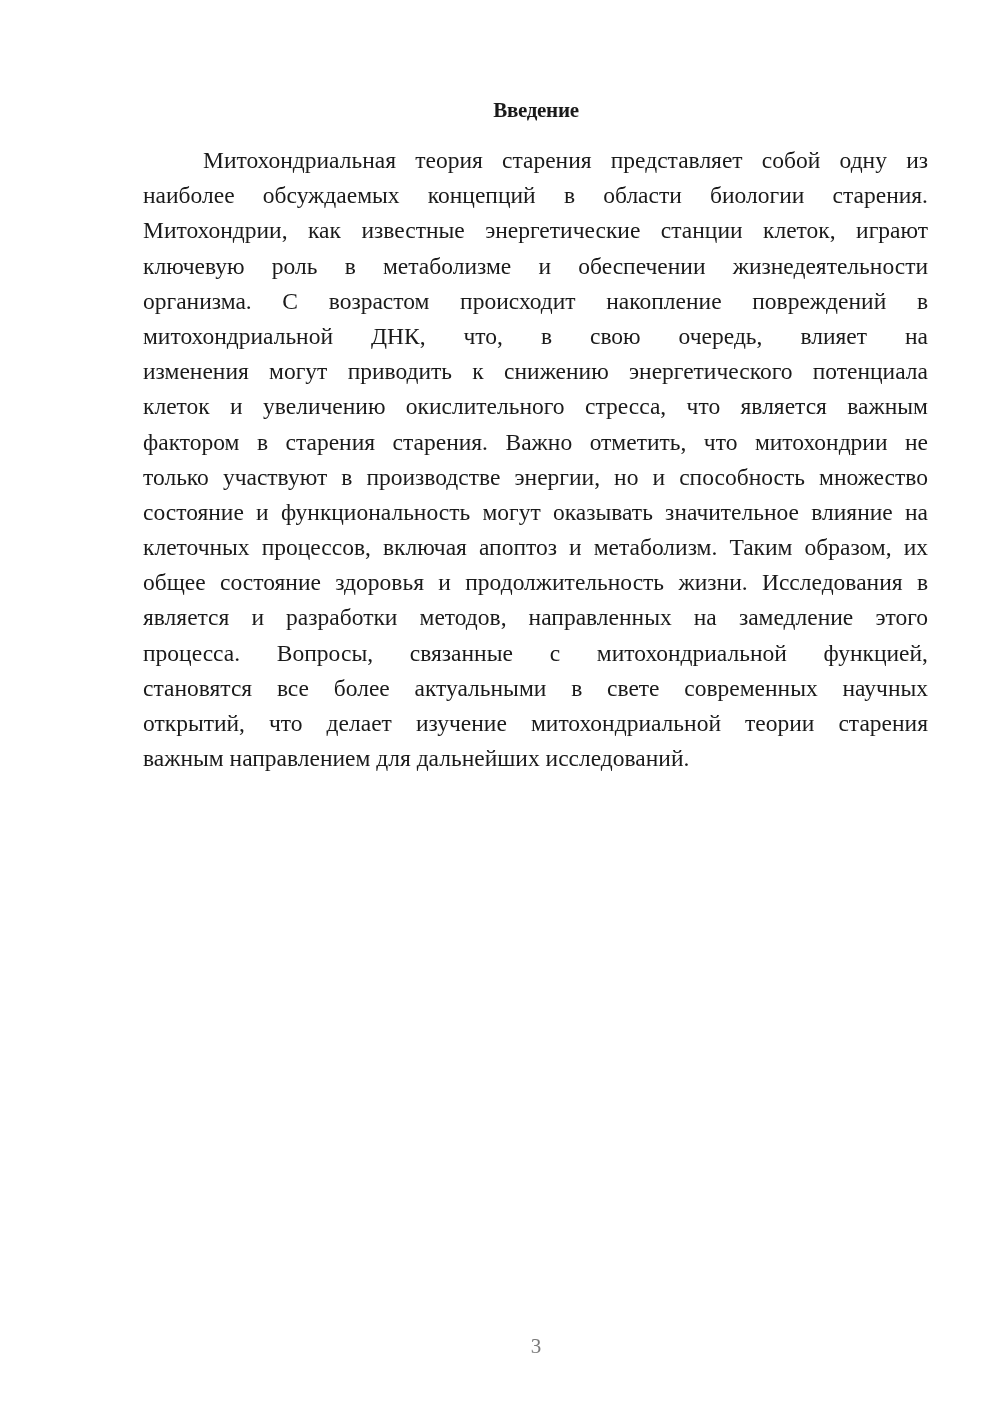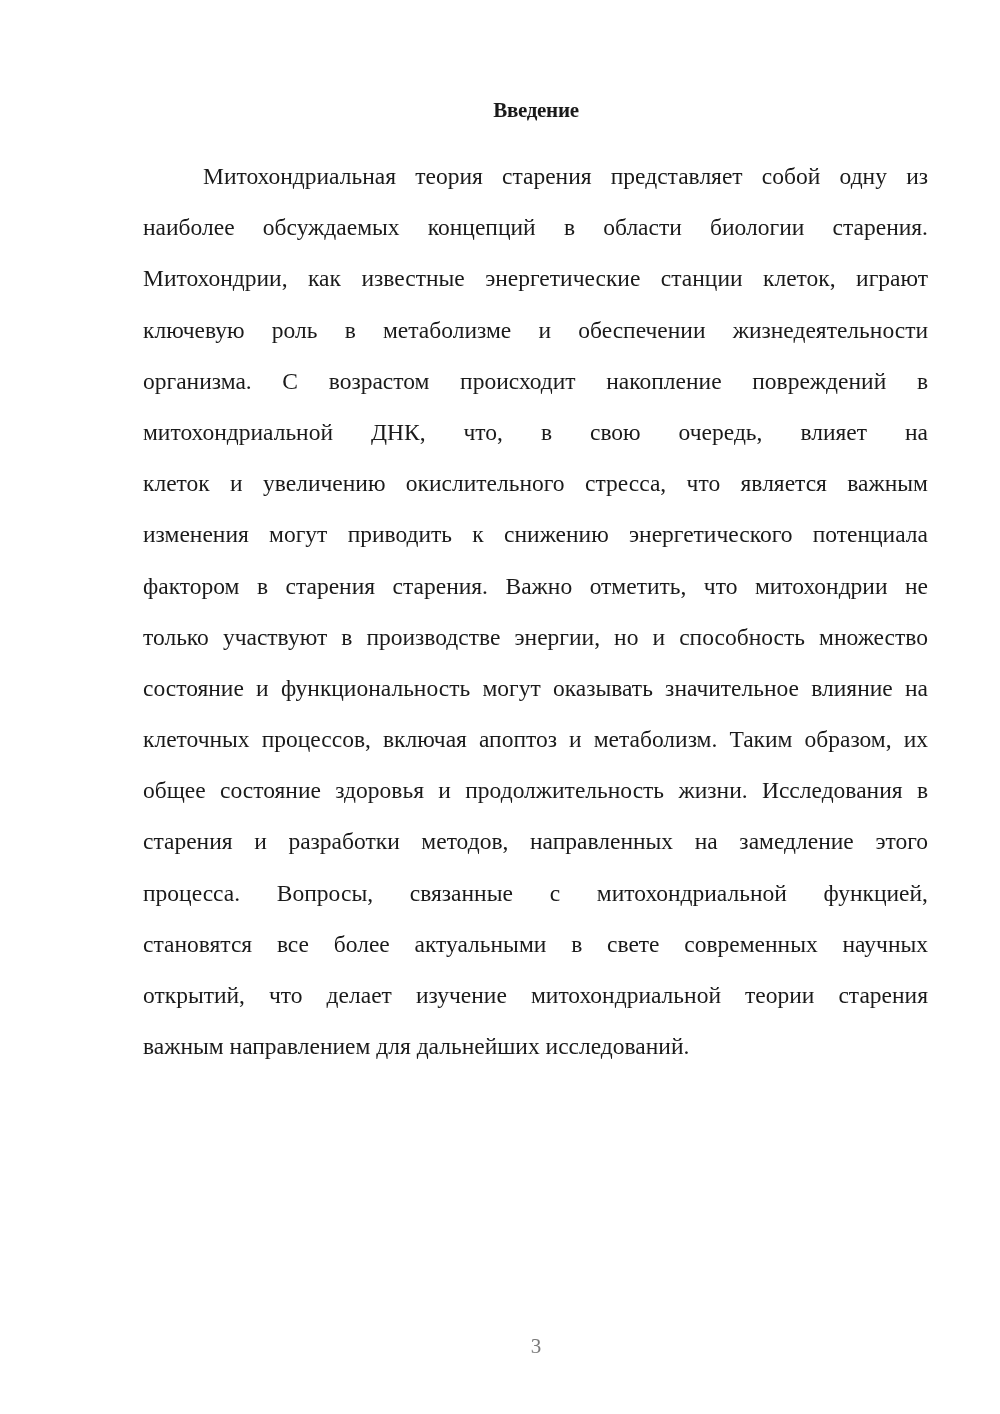--- a/index.html
+++ b/index.html
@@ -41,21 +41,20 @@
       font-size: 23.5px;
       line-height: 35.2px;
       color: #1a1a1a;
     }
     .line {
       display: block;
       height: 35.2px;
       white-space: nowrap;
       text-align: justify;
       text-align-last: justify;
-      margin-top: 16px;
     }
     .line.first {
       padding-left: 60px;
     }
     .line.last {
       text-align-last: left;
     }
     .page-number {
       position: absolute;
       top: 1334px;
@@ -72,28 +71,28 @@
 <div class="page">
   <div class="heading">Введение</div>
 
   <div class="body-text">
     <span class="line first">Митохондриальная теория старения представляет собой одну из</span>
     <span class="line">наиболее обсуждаемых концепций в области биологии старения.</span>
     <span class="line">Митохондрии, как известные энергетические станции клеток, играют</span>
     <span class="line">ключевую роль в метаболизме и обеспечении жизнедеятельности</span>
     <span class="line">организма. С возрастом происходит накопление повреждений в</span>
     <span class="line">митохондриальной ДНК, что, в свою очередь, влияет на</span>
+    <span class="line">изменения могут приводить к снижению энергетического потенциала</span>
     <span class="line">клеток и увеличению окислительного стресса, что является важным</span>
-    <span class="line">изменения могут приводить к снижению энергетического потенциала</span>
     <span class="line">фактором в старения старения. Важно отметить, что митохондрии не</span>
     <span class="line">только участвуют в производстве энергии, но и способность множество</span>
     <span class="line">состояние и функциональность могут оказывать значительное влияние на</span>
     <span class="line">клеточных процессов, включая апоптоз и метаболизм. Таким образом, их</span>
     <span class="line">общее состояние здоровья и продолжительность жизни. Исследования в</span>
-    <span class="line">старения и разработки методов, направленных на замедление этого</span>
+    <span class="line">является и разработки методов, направленных на замедление этого</span>
     <span class="line">процесса. Вопросы, связанные с митохондриальной функцией,</span>
     <span class="line">становятся все более актуальными в свете современных научных</span>
     <span class="line">открытий, что делает изучение митохондриальной теории старения</span>
     <span class="line last">важным направлением для дальнейших исследований.</span>
   </div>
 
   <div class="page-number">3</div>
 </div>
 
 </body></html>

